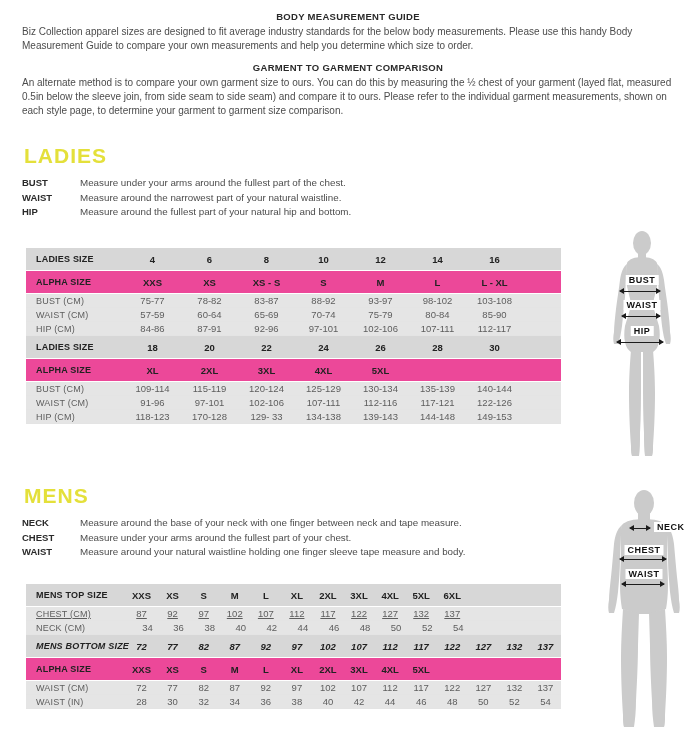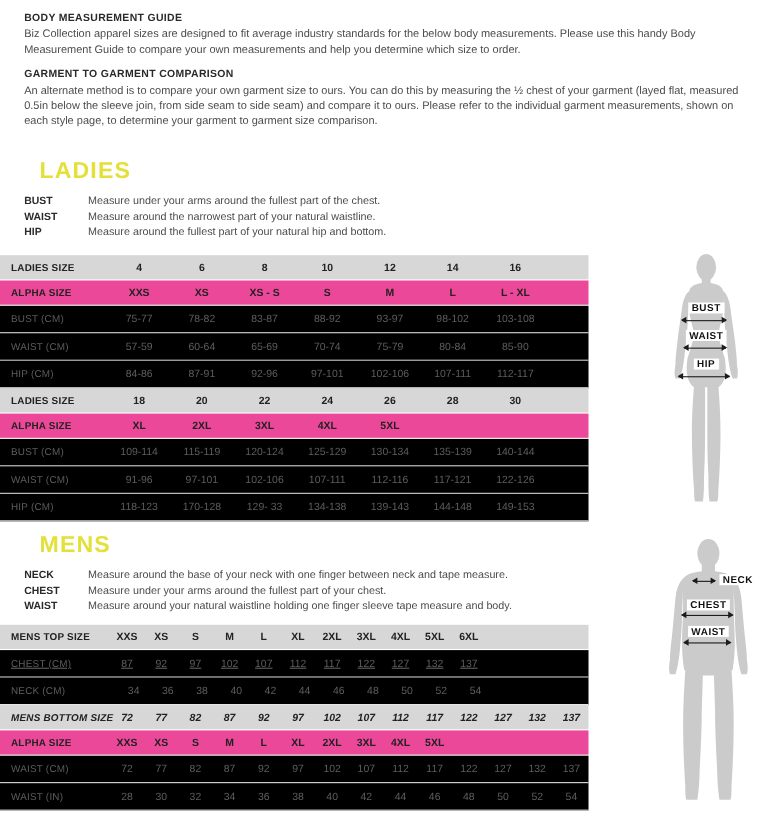--- a/index.html
+++ b/index.html
@@ -1,37 +1,37 @@
 <!DOCTYPE html>
 <html><head>
 <meta charset="utf-8">
 <style>
   * { margin:0; padding:0; box-sizing:border-box; }
   html,body { width:700px; height:750px; background:#ffffff; position:relative;
               font-family:"Liberation Sans", sans-serif; color:#231f20; overflow:hidden; }
 
   
   .intro { position:absolute; left:22px; top:11px; width:652px; }
-  .intro h3 { font-size:9.5px; font-weight:bold; letter-spacing:.3px; margin-bottom:3px; color:#2a2a2a; }
+  .intro h3 { font-size:9.5px; font-weight:bold; letter-spacing:.3px; margin-bottom:3px; color:#2a2a2a;text-align:center; }
   .intro p  { font-size:10px; line-height:14px; color:#4c4c4c; margin-bottom:9px; }
 
   
-  .sec-heading { position:absolute; left:36px; font-size:21px; font-weight:bold;
+  .sec-heading { position:absolute; left:24px; font-size:21px; font-weight:bold;
                  letter-spacing:1px; color:#e4e03a; }
   .defs { position:absolute; left:22px; }
   .def-row { display:grid; grid-template-columns:58px auto; line-height:14.5px; }
   .def-term { font-size:9.5px; font-weight:bold; color:#2a2a2a; }
   .def-desc { font-size:9.8px; color:#4c4c4c; }
 
   
-  .size-table { position:absolute; left:0; width:535px; }
+  .size-table { position:absolute; left:26px; width:535px;margin-top:16px; }
   .trow { display:grid; align-items:center; }
   .trow.header    { background:#d7d7d7; height:22px; font-weight:bold; color:#222; margin-bottom:1px; }
   .trow.subheader { background:#ec4899; height:22px; font-weight:bold; color:#222; margin-bottom:1px; }
-  .trow.data      { background:#000000; height:25px; color:#5d5d5d; border-bottom:1px solid #e4e4e4; }
+  .trow.data      { background:#e5e5e5; height:14px; color:#5d5d5d; border-bottom:1px solid #e4e4e4; }
   .cell { font-size:9.5px; }
   .cell.label { text-align:left; padding-left:10px; white-space:nowrap; font-size:9px; letter-spacing:.2px; }
   .cell.val { text-align:center; }
 
   
   .figure { position:absolute; }
   .figure svg { position:absolute; left:0; top:0; }
   .fig-label { position:absolute; background:#fff; padding:0 3px; font-size:9px; font-weight:bold;
                color:#111; letter-spacing:.5px; white-space:nowrap; }
   .fig-label.centered { left:50%; transform:translateX(-50%); }

